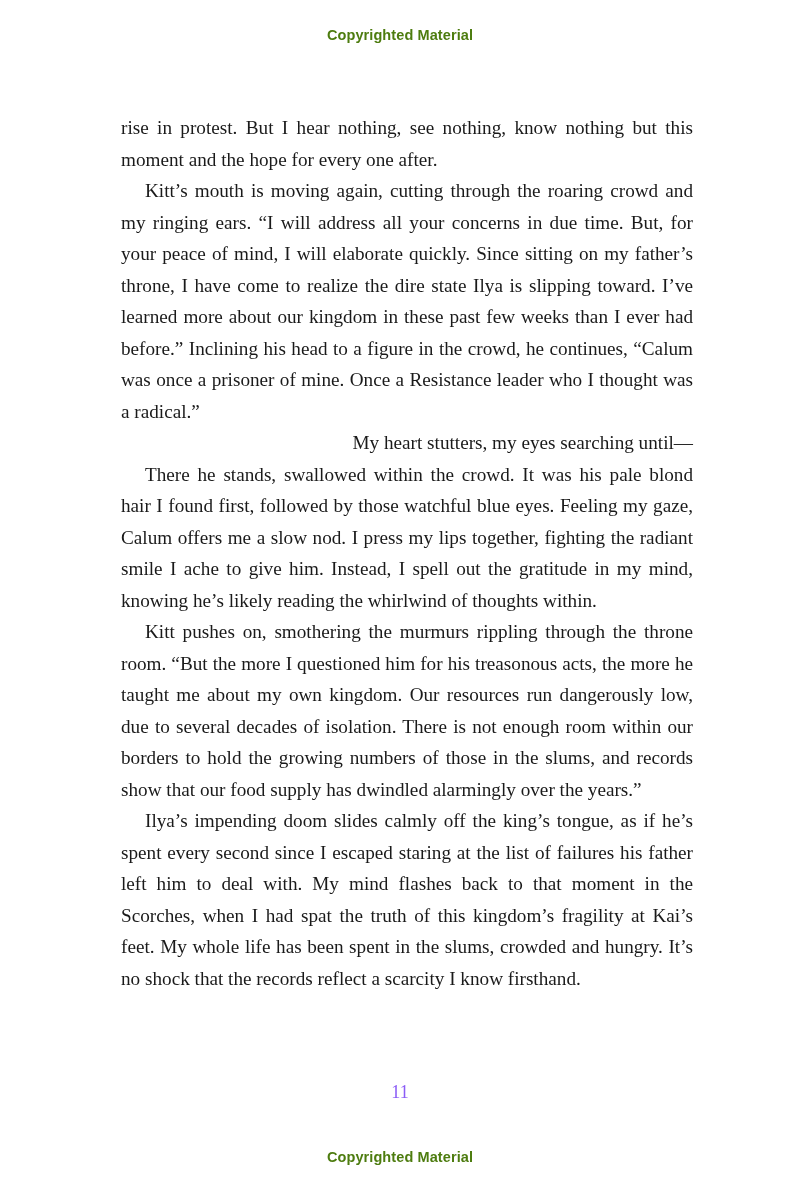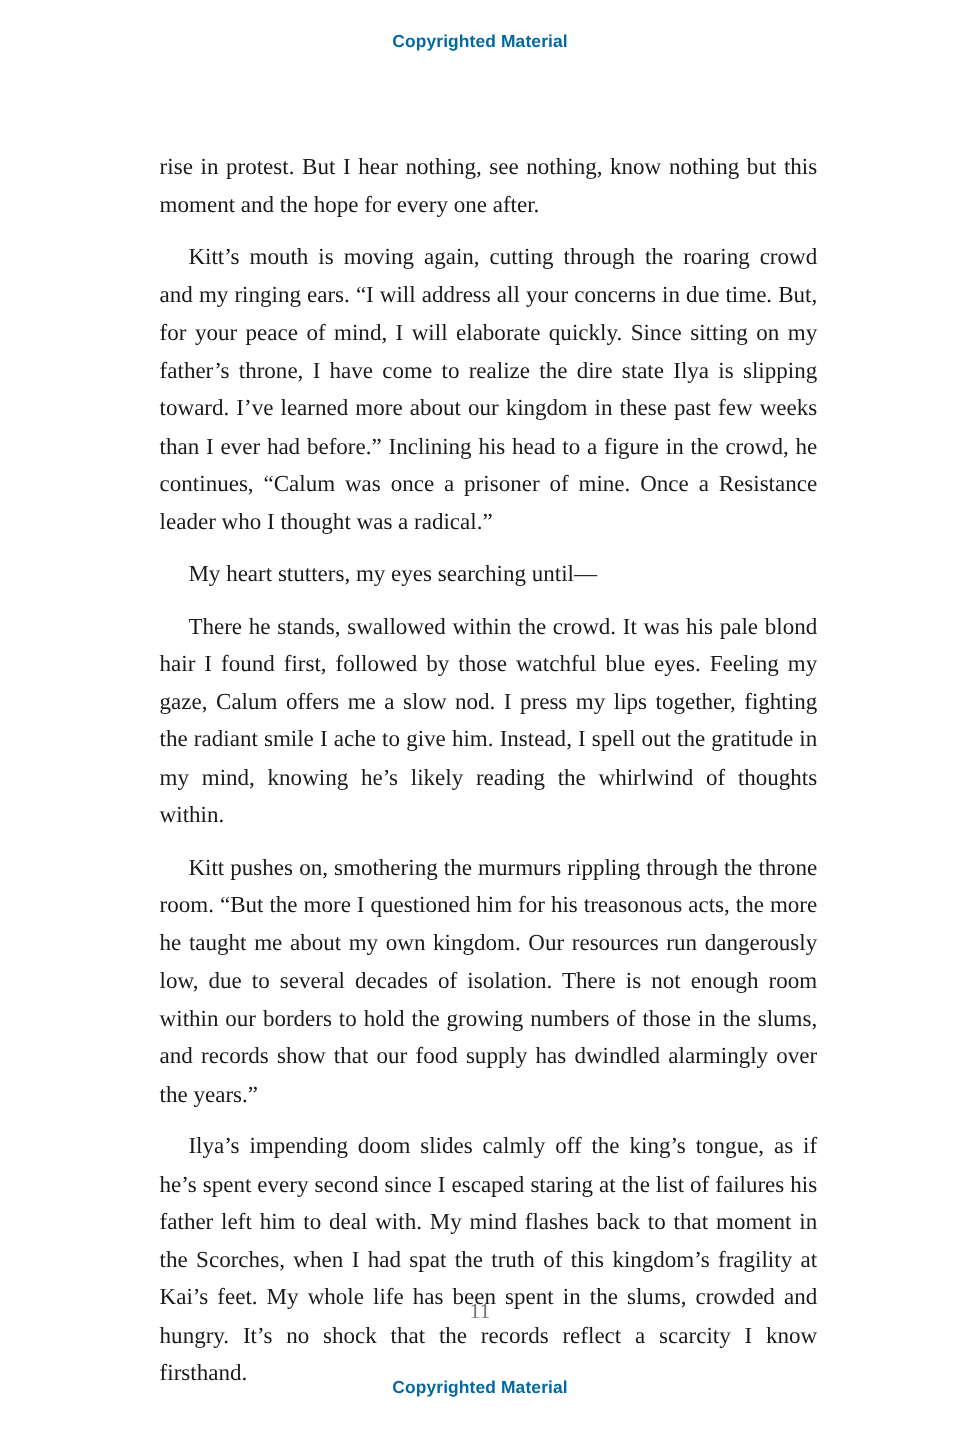--- a/index.html
+++ b/index.html
@@ -14,55 +14,55 @@
       overflow: hidden;
     }
     .watermark {
       position: absolute;
       left: 0;
       width: 800px;
       text-align: center;
       font-family: "Liberation Sans", sans-serif;
       font-weight: bold;
       font-size: 14.5px;
-      color: #0369a1;
+      color: #4d7c0f;
       letter-spacing: 0.1px;
     }
     .watermark.top { top: 27px; }
     .watermark.bottom { top: 1149px; }
     .page-body {
       position: absolute;
       left: 121px;
       top: 112px;
       width: 572px;
       font-family: "Liberation Serif", serif;
       font-size: 19.2px;
       line-height: 31.5px;
       color: #1a1a1a;
     }
     .page-body p {
-      margin: 12px;
+      margin: 0;
       text-align: justify;
       text-indent: 24px;
     }
     .page-body p.no-indent {
       text-indent: 0;
     }
     .page-body p.ragged {
-      text-align: left;
+      text-align: right;
     }
     .page-number {
       position: absolute;
       left: 0;
       width: 800px;
       top: 1082px;
       text-align: center;
       font-family: "Liberation Serif", serif;
       font-size: 18px;
-      color: #737373;
+      color: #8b5cf6;
     }
   </style>
 </head>
 <body>
 
 <div class="watermark top">Copyrighted Material</div>
 
 <div class="page-body">
   <p class="no-indent">rise in protest. But I hear nothing, see nothing, know nothing but this moment and the hope for every one after.</p>
   <p>Kitt’s mouth is moving again, cutting through the roaring crowd and my ringing ears. “I will address all your concerns in due time. But, for your peace of mind, I will elaborate quickly. Since sitting on my father’s throne, I have come to realize the dire state Ilya is slipping toward. I’ve learned more about our kingdom in these past few weeks than I ever had before.” Inclining his head to a figure in the crowd, he continues, “Calum was once a prisoner of mine. Once a Resistance leader who I thought was a radical.”</p>

